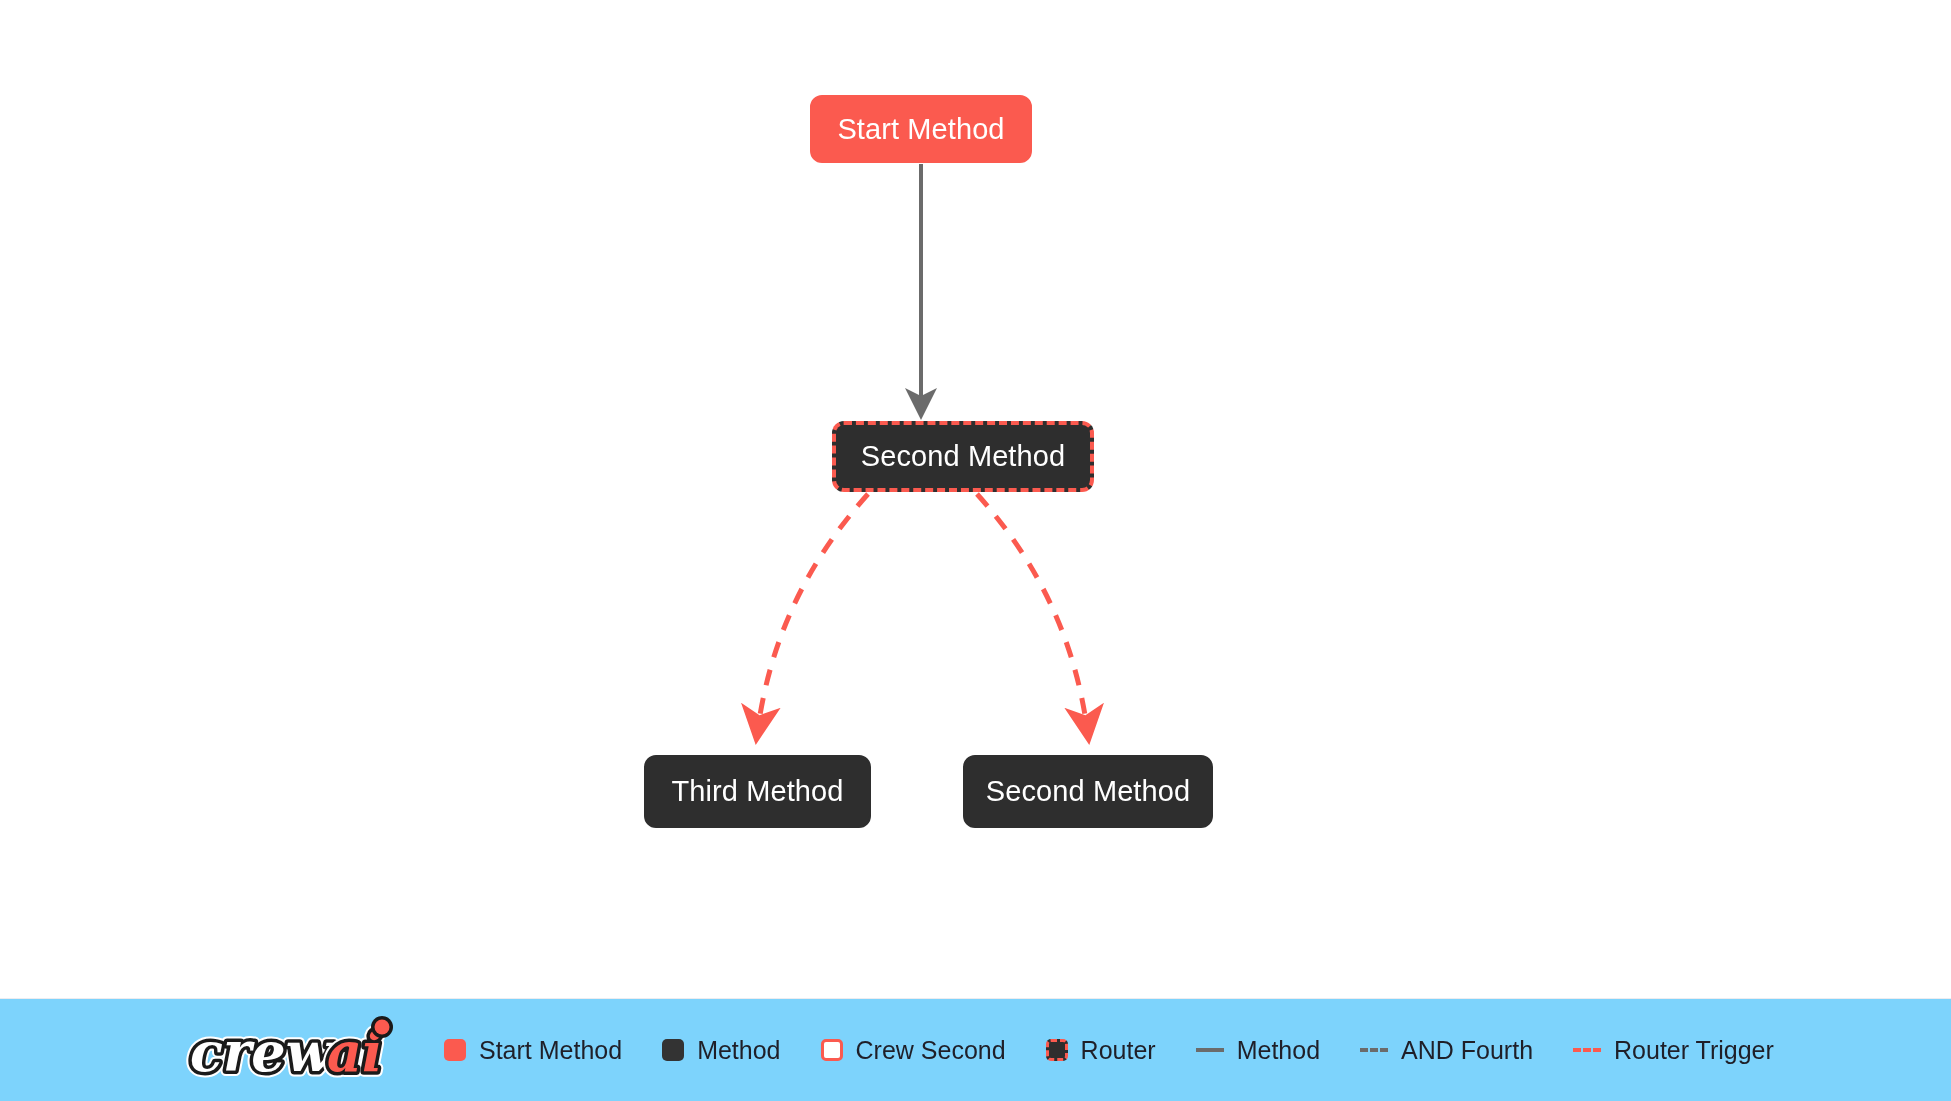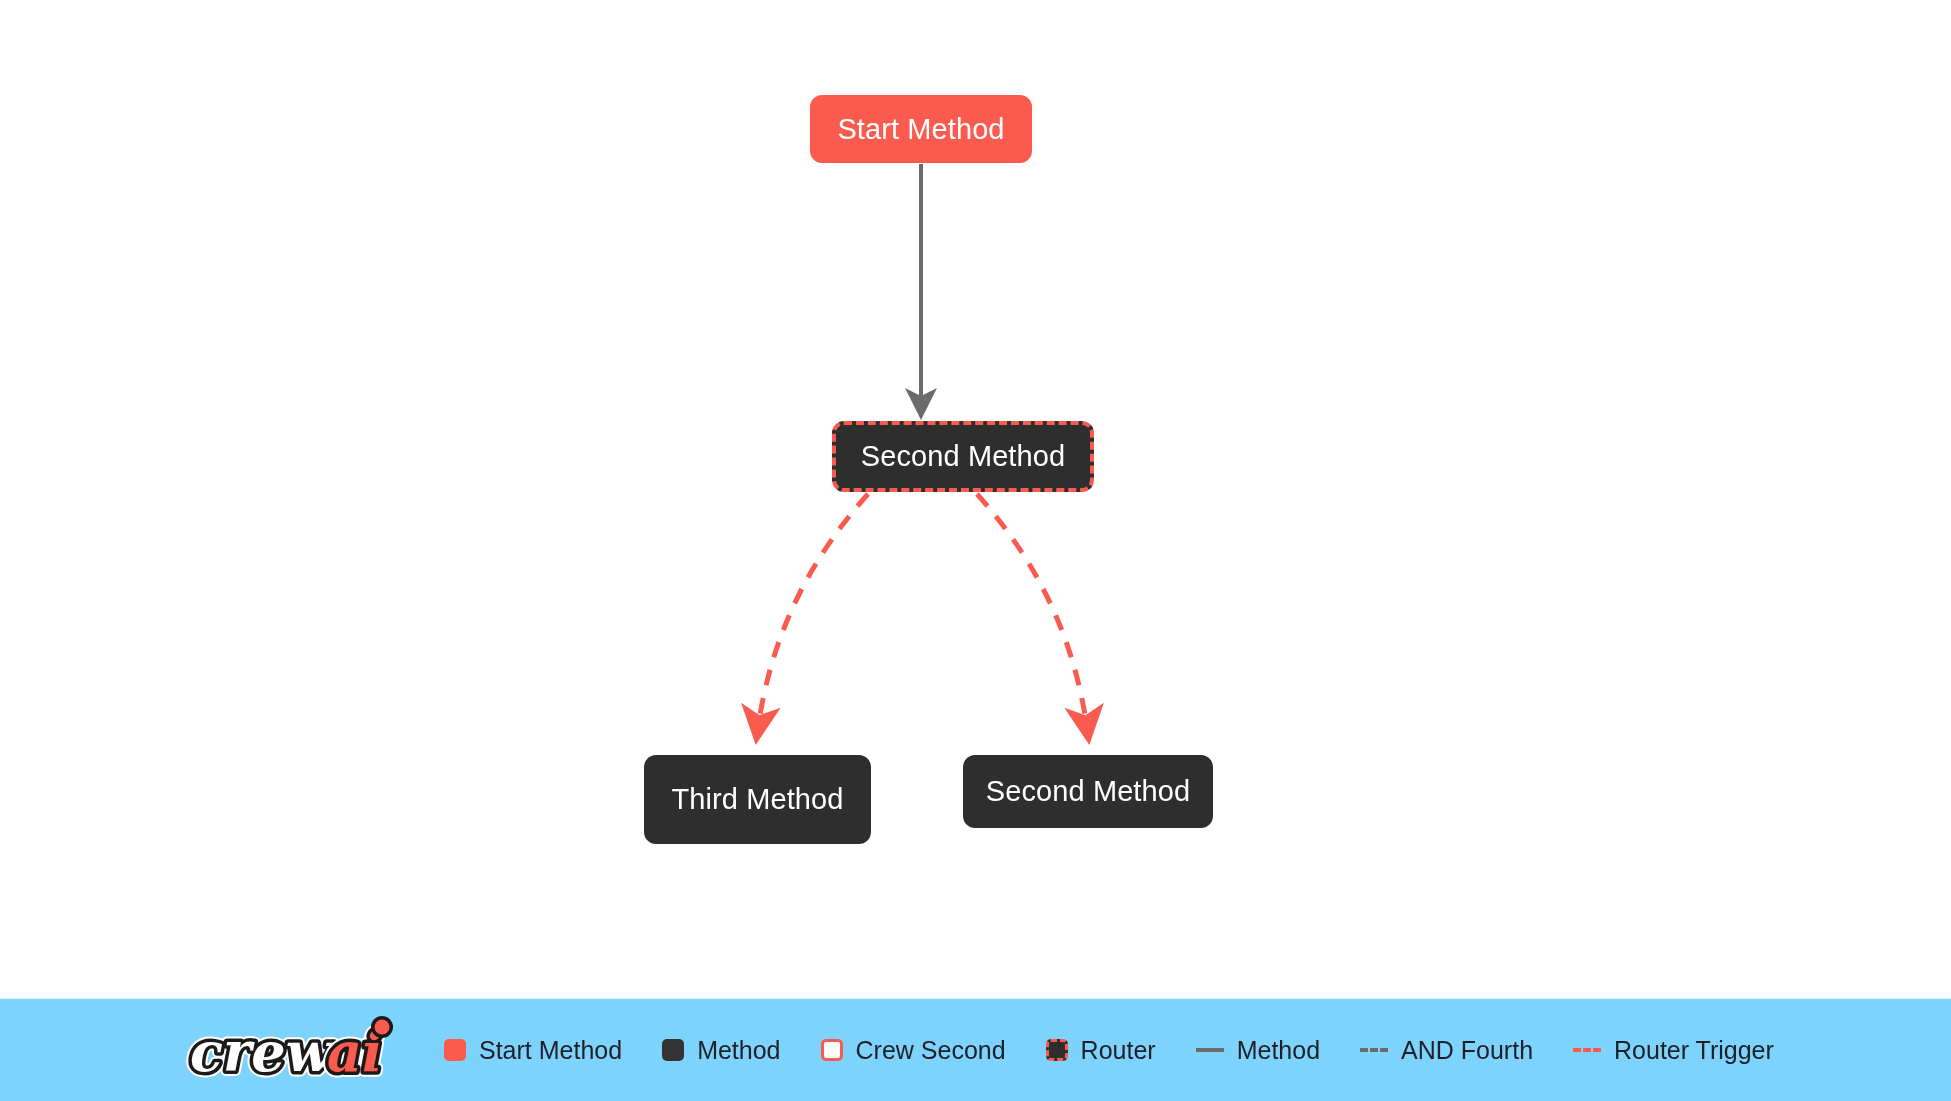--- a/index.html
+++ b/index.html
@@ -146,21 +146,21 @@
     </svg>
 
     <div class="node node-start" style="left:810px; top:95px; width:222px; height:68px;">
       <span>Start Method</span>
     </div>
 
     <div class="node node-router" style="left:793px; top:421px; width:262px; height:71px;margin-left:39px;">
       <span>Second Method</span>
     </div>
 
-    <div class="node node-method" style="left:644px; top:755px; width:227px; height:89px;align-items:center;">
+    <div class="node node-method" style="left:644px; top:755px; width:227px; height:73px;align-items:center;">
       <span>Third Method</span>
     </div>
 
     <div class="node node-method" style="left:963px; top:755px; width:250px; height:73px;">
       <span>Second Method</span>
     </div>
 
   </div>
 
   <div id="legend-bar">

